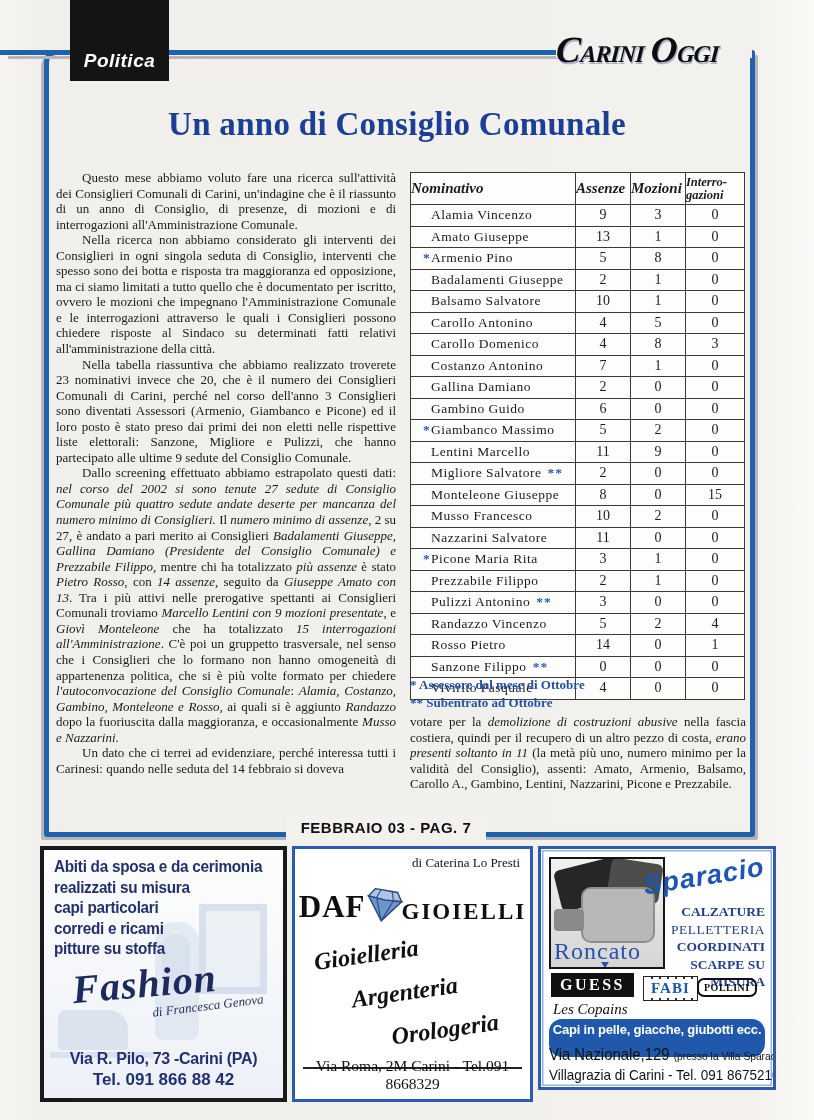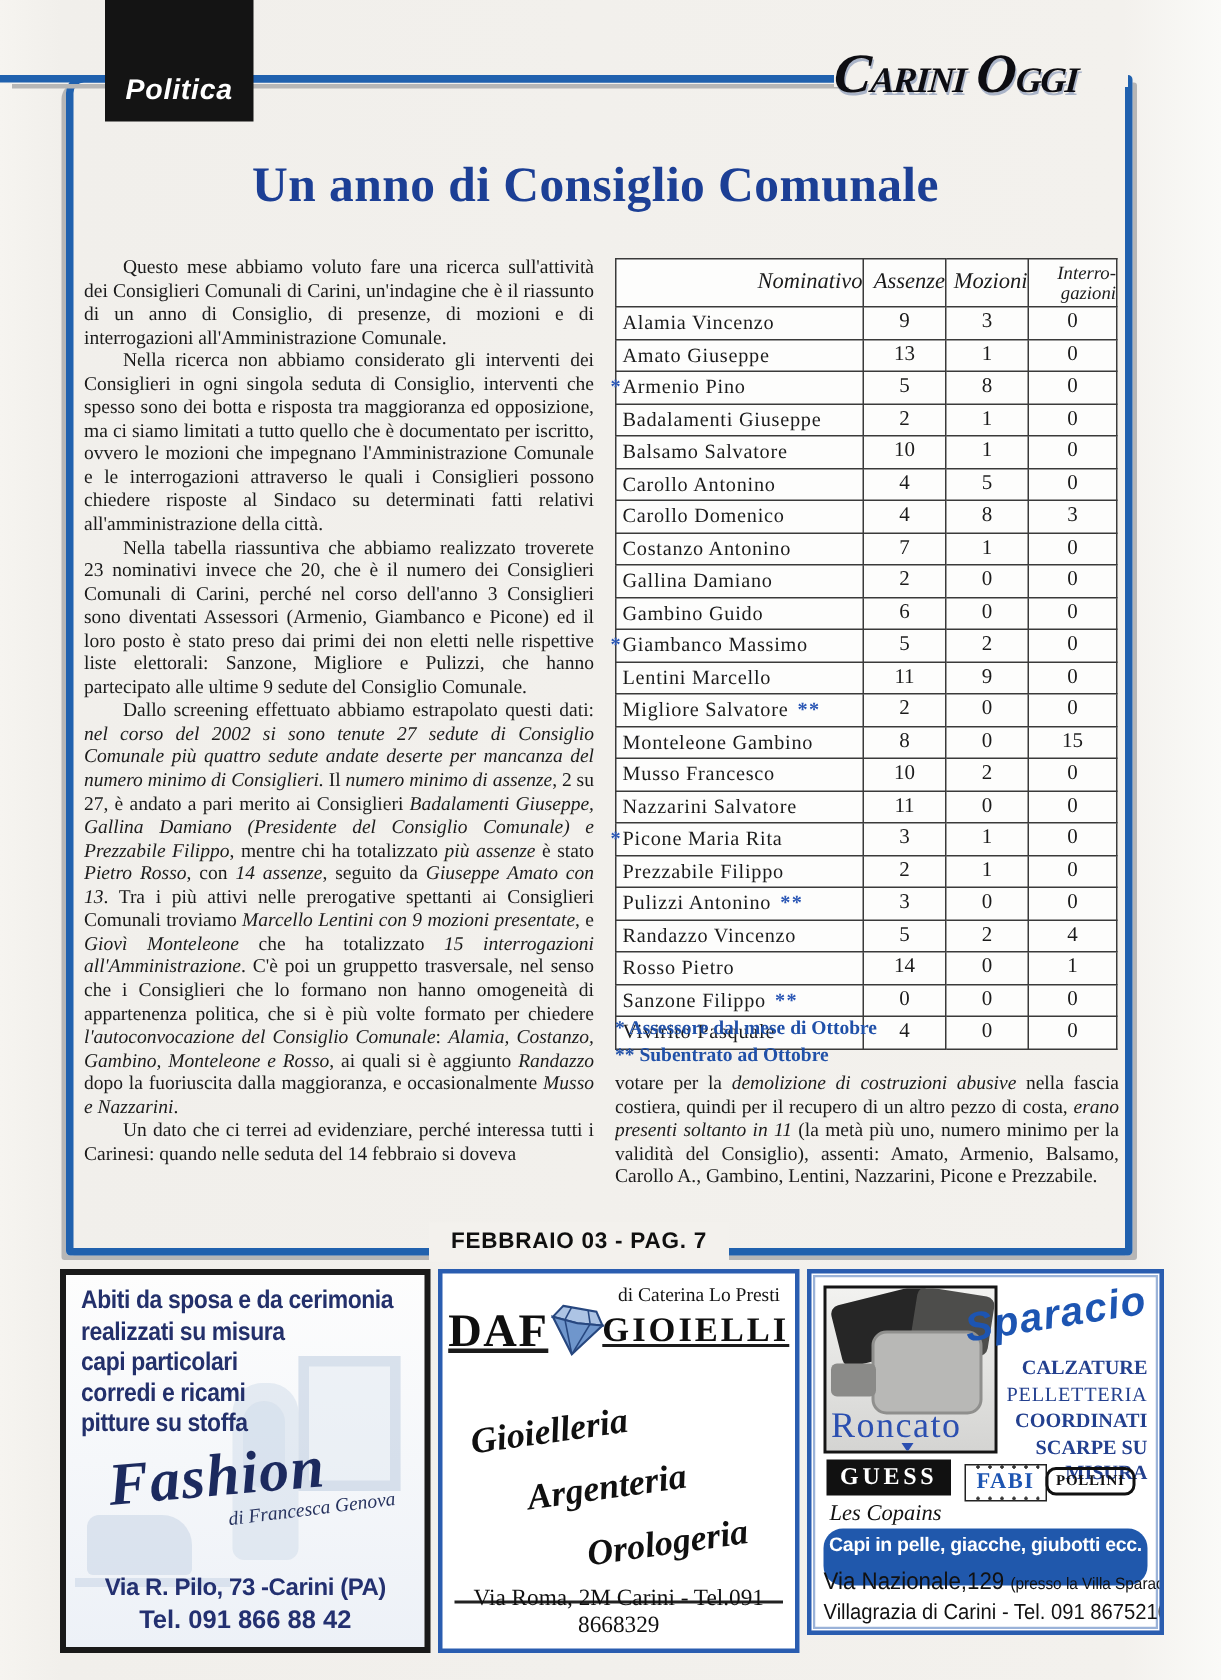--- a/index.html
+++ b/index.html
@@ -36,25 +36,25 @@
   .leftcol{left:56px;top:170px;width:340px;height:640px;overflow:hidden;text-align:justify;
            font-size:13px;line-height:15.55px;z-index:5;}
   .leftcol p{margin:0;text-indent:26px;}
   .closing{left:410px;top:714px;width:336px;height:118px;overflow:hidden;text-align:justify;
            font-size:13px;line-height:15.5px;z-index:5;}
 
   
   .roster{left:410px;top:172px;width:334px;border-collapse:collapse;z-index:5;position:absolute;
           background:#fdfdfc;table-layout:fixed;}
   .roster th,.roster td{border:1.5px solid #3a3a3a;padding:0;}
-  .roster th{height:31px;font-style:italic;font-weight:400;font-size:15px;text-align:right;}
+  .roster th{height:31px;font-style:italic;font-weight:700;font-size:15px;text-align:left;}
   .roster th.th-inter{font-size:12.5px;line-height:12.5px;}
   .roster th.th-inter span{display:block;}
   .roster td{height:20.5px;line-height:20.5px;}
-  .roster td.c-name{font-size:13.5px;letter-spacing:.5px;padding-left:4px;white-space:nowrap;}
+  .roster td.c-name{font-size:13.5px;letter-spacing:.5px;padding-left:20px;white-space:nowrap;}
   .roster td.c-num{text-align:center;font-size:14px;}
   .roster .pre{color:var(--star-blue);font-weight:700;display:inline-block;width:8px;margin-left:-8px;}
   .roster .suf{color:var(--star-blue);font-weight:700;margin-left:6px;letter-spacing:1px;}
   .col-name{width:165px;}.col-a{width:55px;}.col-m{width:55px;}.col-i{width:59px;}
   .footnotes{left:410px;top:676px;width:336px;z-index:5;}
   .footnotes div{font-weight:700;font-size:13px;line-height:18px;color:var(--footnote-blue);}
 
   
   .banner-patch{left:286px;top:815px;width:200px;height:26px;background:#f3f1ed;z-index:6;}
   .banner-text{left:286px;top:819px;width:200px;text-align:center;z-index:7;
@@ -81,21 +81,21 @@
   .fashion-logo-sub{position:absolute;left:108px;top:148px;z-index:2;font-style:italic;font-size:13px;
                     color:#27335f;transform:rotate(-7deg);white-space:nowrap;}
   .fashion-address{position:absolute;left:0;bottom:7px;width:100%;text-align:center;z-index:2;
                    font-family:"Liberation Sans",sans-serif;font-weight:700;color:#233070;}
   .fashion-address .a1{font-size:16px;line-height:21px;letter-spacing:-.3px;}
   .fashion-address .a2{font-size:17px;line-height:22px;}
 
   
   .ad-daf{left:292px;top:846px;width:241px;height:256px;border:3px solid #2a5db0;}
   .daf-owner{position:absolute;right:10px;top:6px;font-size:13px;color:#141414;}
-  .daf-logo{position:absolute;left:0;top:18px;width:100%;display:flex;align-items:center;justify-content:center;text-decoration:underline;}
+  .daf-logo{position:absolute;left:0;top:36px;width:100%;display:flex;align-items:flex-end;justify-content:center;}
   .daf-a{font-weight:700;font-size:31px;letter-spacing:1px;color:#0f0f0f;}
   .daf-b{font-weight:700;font-size:23px;letter-spacing:2px;color:#0f0f0f;text-transform:uppercase;}
   .daf-diamond{margin:0 -3px;transform:rotate(10deg);}
   .daf-services{position:absolute;left:0;top:78px;width:100%;}
   .daf-services div{font-style:italic;font-weight:700;font-size:24px;line-height:40px;
                     transform:rotate(-8deg);color:#101010;white-space:nowrap;}
   .daf-s0{margin-left:18px;}.daf-s1{margin-left:56px;}.daf-s2{margin-left:96px;}
   .daf-rule{position:absolute;left:8px;right:8px;bottom:30px;border-top:2px solid #222;}
   .daf-address{position:absolute;left:0;bottom:6px;width:100%;text-align:center;font-size:15.5px;color:#111;}
 
@@ -261,21 +261,21 @@
           <td class="c-num">9</td>
           <td class="c-num">0</td>
         </tr>
         <tr>
           <td class="c-name"><span>Migliore Salvatore</span><span class="suf">**</span></td>
           <td class="c-num">2</td>
           <td class="c-num">0</td>
           <td class="c-num">0</td>
         </tr>
         <tr>
-          <td class="c-name"><span>Monteleone Gambino</span></td>
+          <td class="c-name"><span>Monteleone Giuseppe</span></td>
           <td class="c-num">8</td>
           <td class="c-num">0</td>
           <td class="c-num">15</td>
         </tr>
         <tr>
           <td class="c-name"><span>Musso Francesco</span></td>
           <td class="c-num">10</td>
           <td class="c-num">2</td>
           <td class="c-num">0</td>
         </tr>

